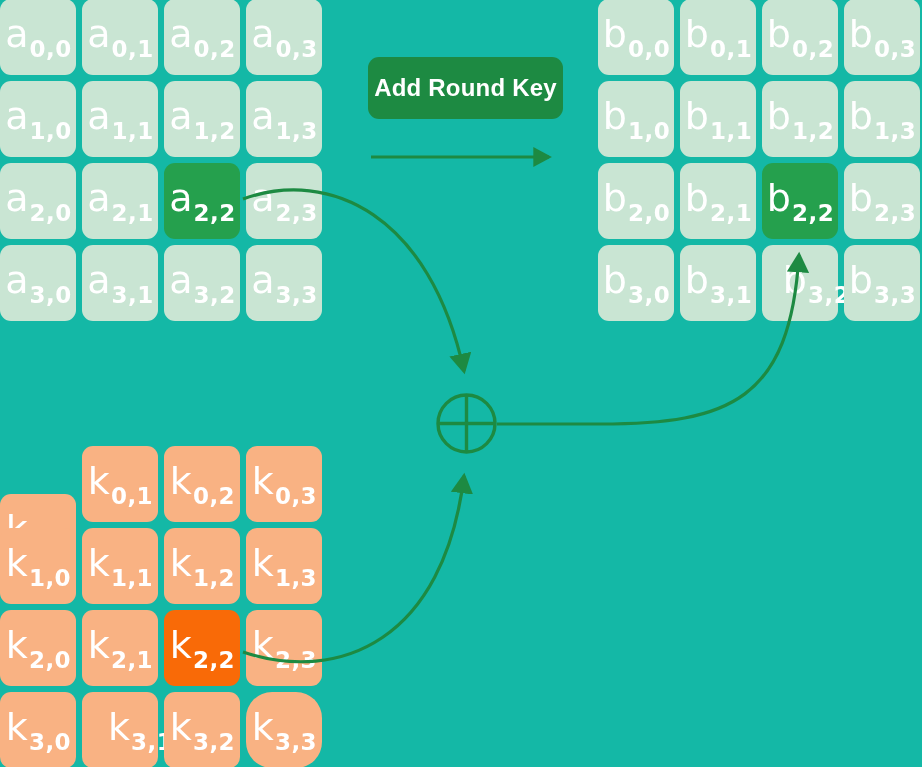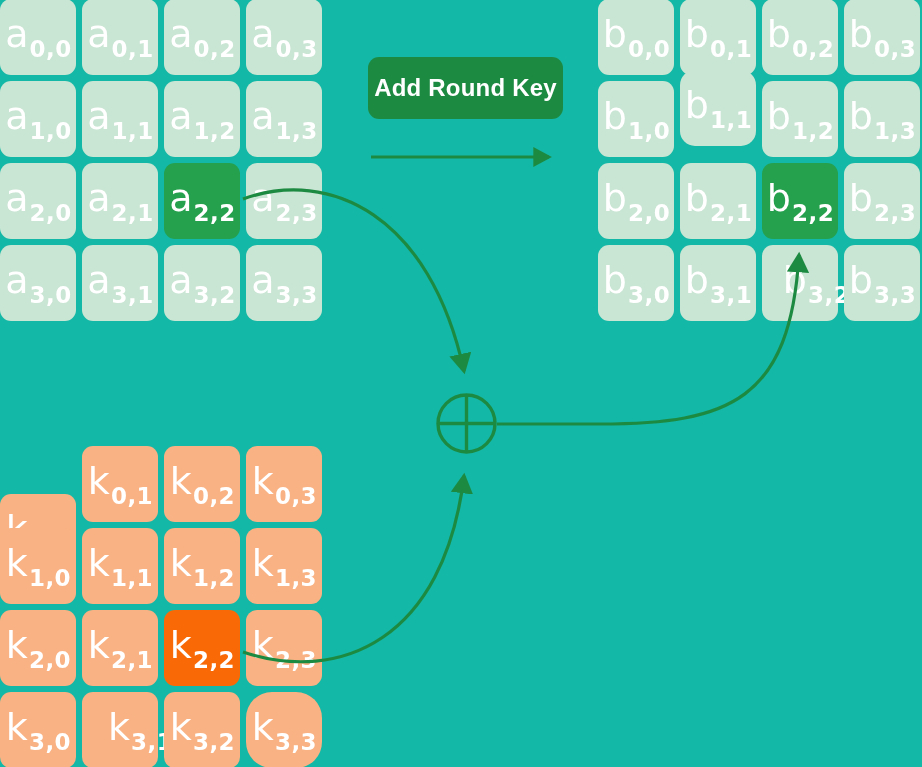--- a/index.html
+++ b/index.html
@@ -149,21 +149,21 @@
       </div>
       <div class="cell state" style="left: 762px; top: -1px;">
         <span class="cell-label"><span>b</span><span class="sub">0,2</span></span>
       </div>
       <div class="cell state" style="left: 844px; top: -1px;">
         <span class="cell-label"><span>b</span><span class="sub">0,3</span></span>
       </div>
       <div class="cell state" style="left: 598px; top: 81px;">
         <span class="cell-label"><span>b</span><span class="sub">1,0</span></span>
       </div>
-      <div class="cell state" style="left: 680px; top: 70px; border-radius: 15px;">
+      <div class="cell state" style="left: 680px; top: 81px;">
         <span class="cell-label"><span>b</span><span class="sub">1,1</span></span>
       </div>
       <div class="cell state" style="left: 762px; top: 81px;">
         <span class="cell-label"><span>b</span><span class="sub">1,2</span></span>
       </div>
       <div class="cell state" style="left: 844px; top: 81px;">
         <span class="cell-label"><span>b</span><span class="sub">1,3</span></span>
       </div>
       <div class="cell state" style="left: 598px; top: 163px;">
         <span class="cell-label"><span>b</span><span class="sub">2,0</span></span>

